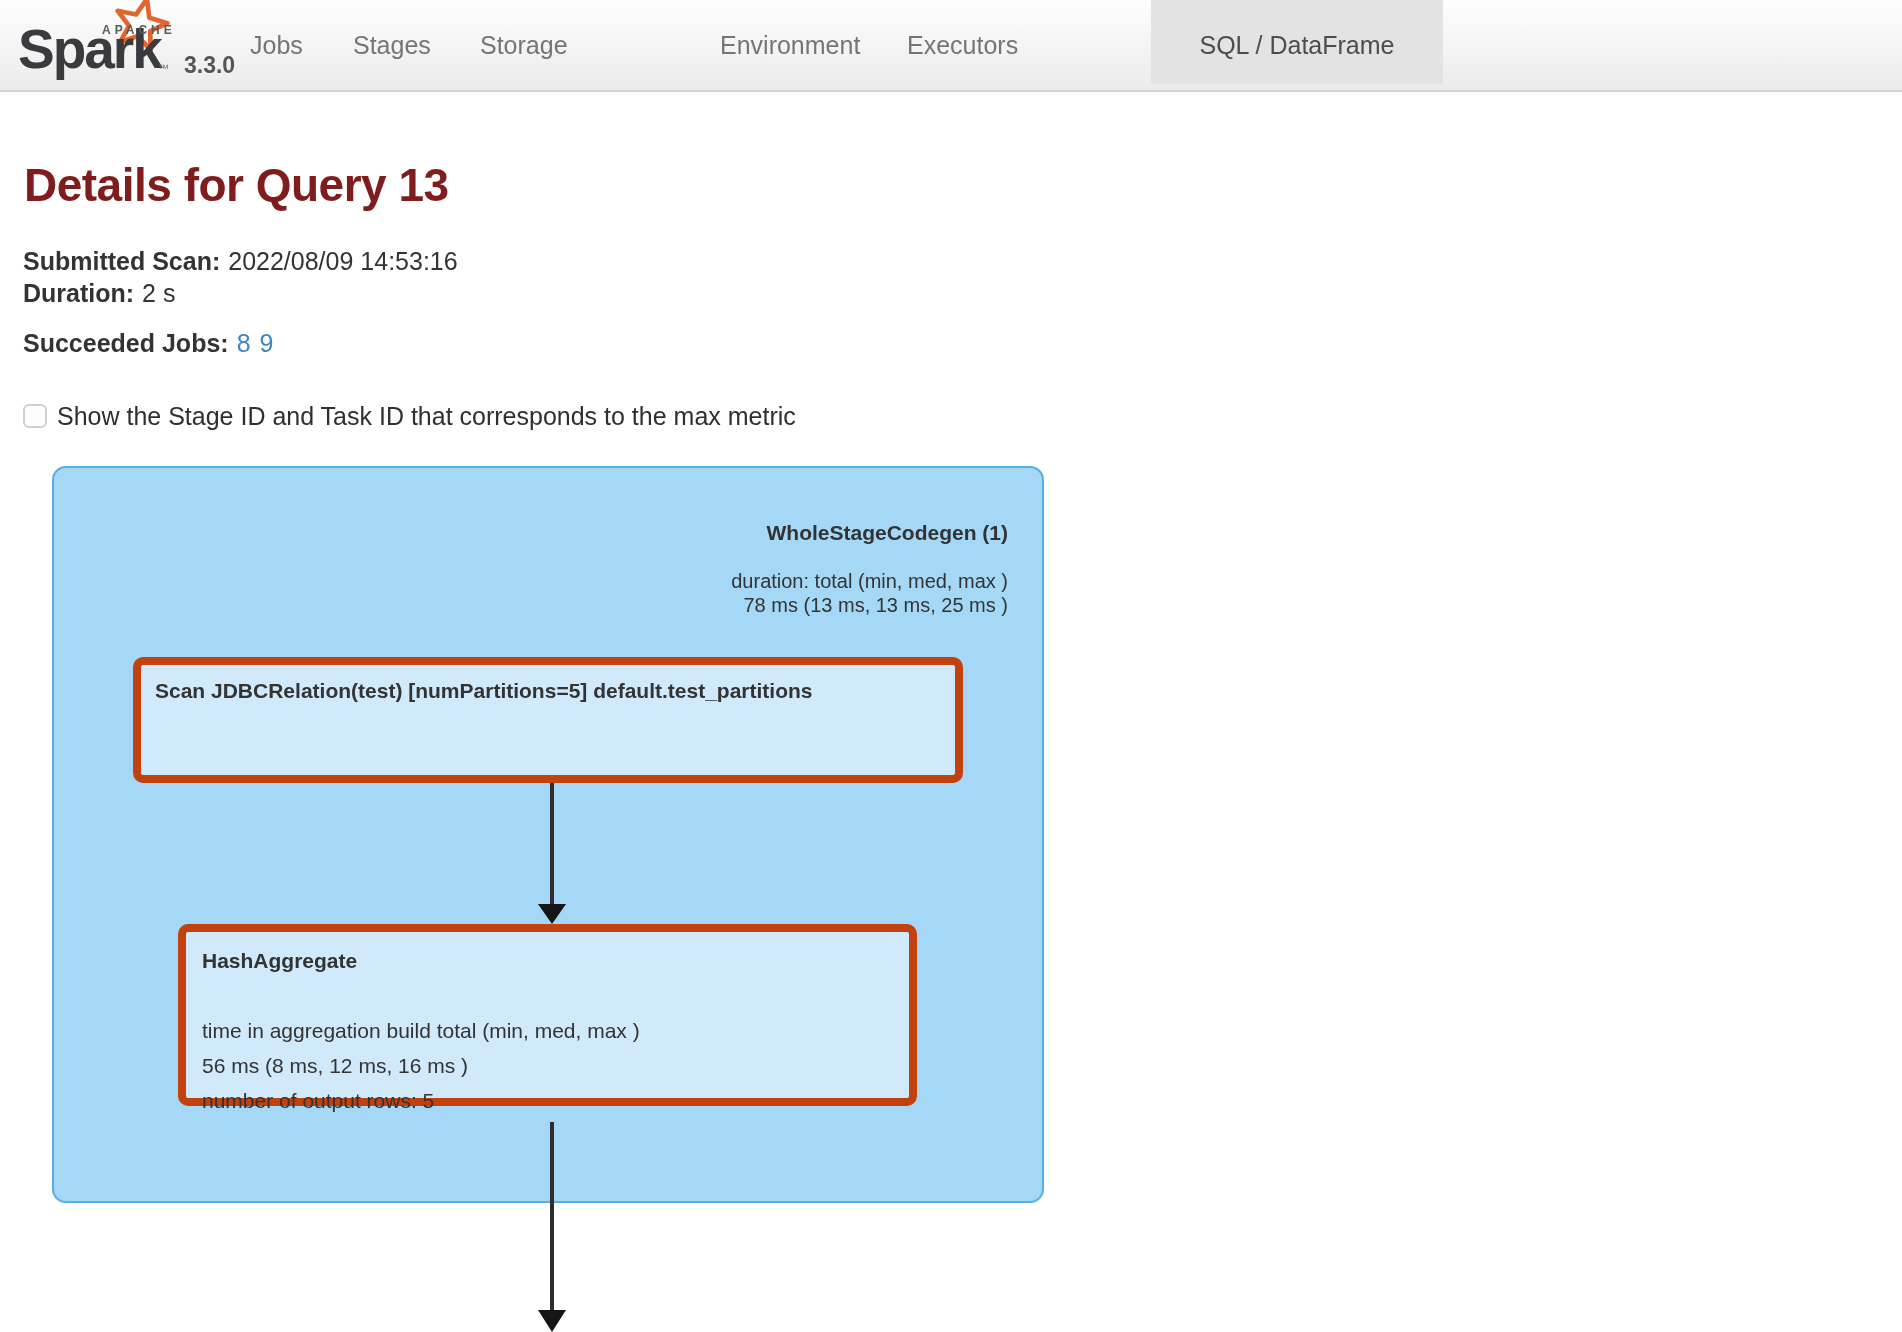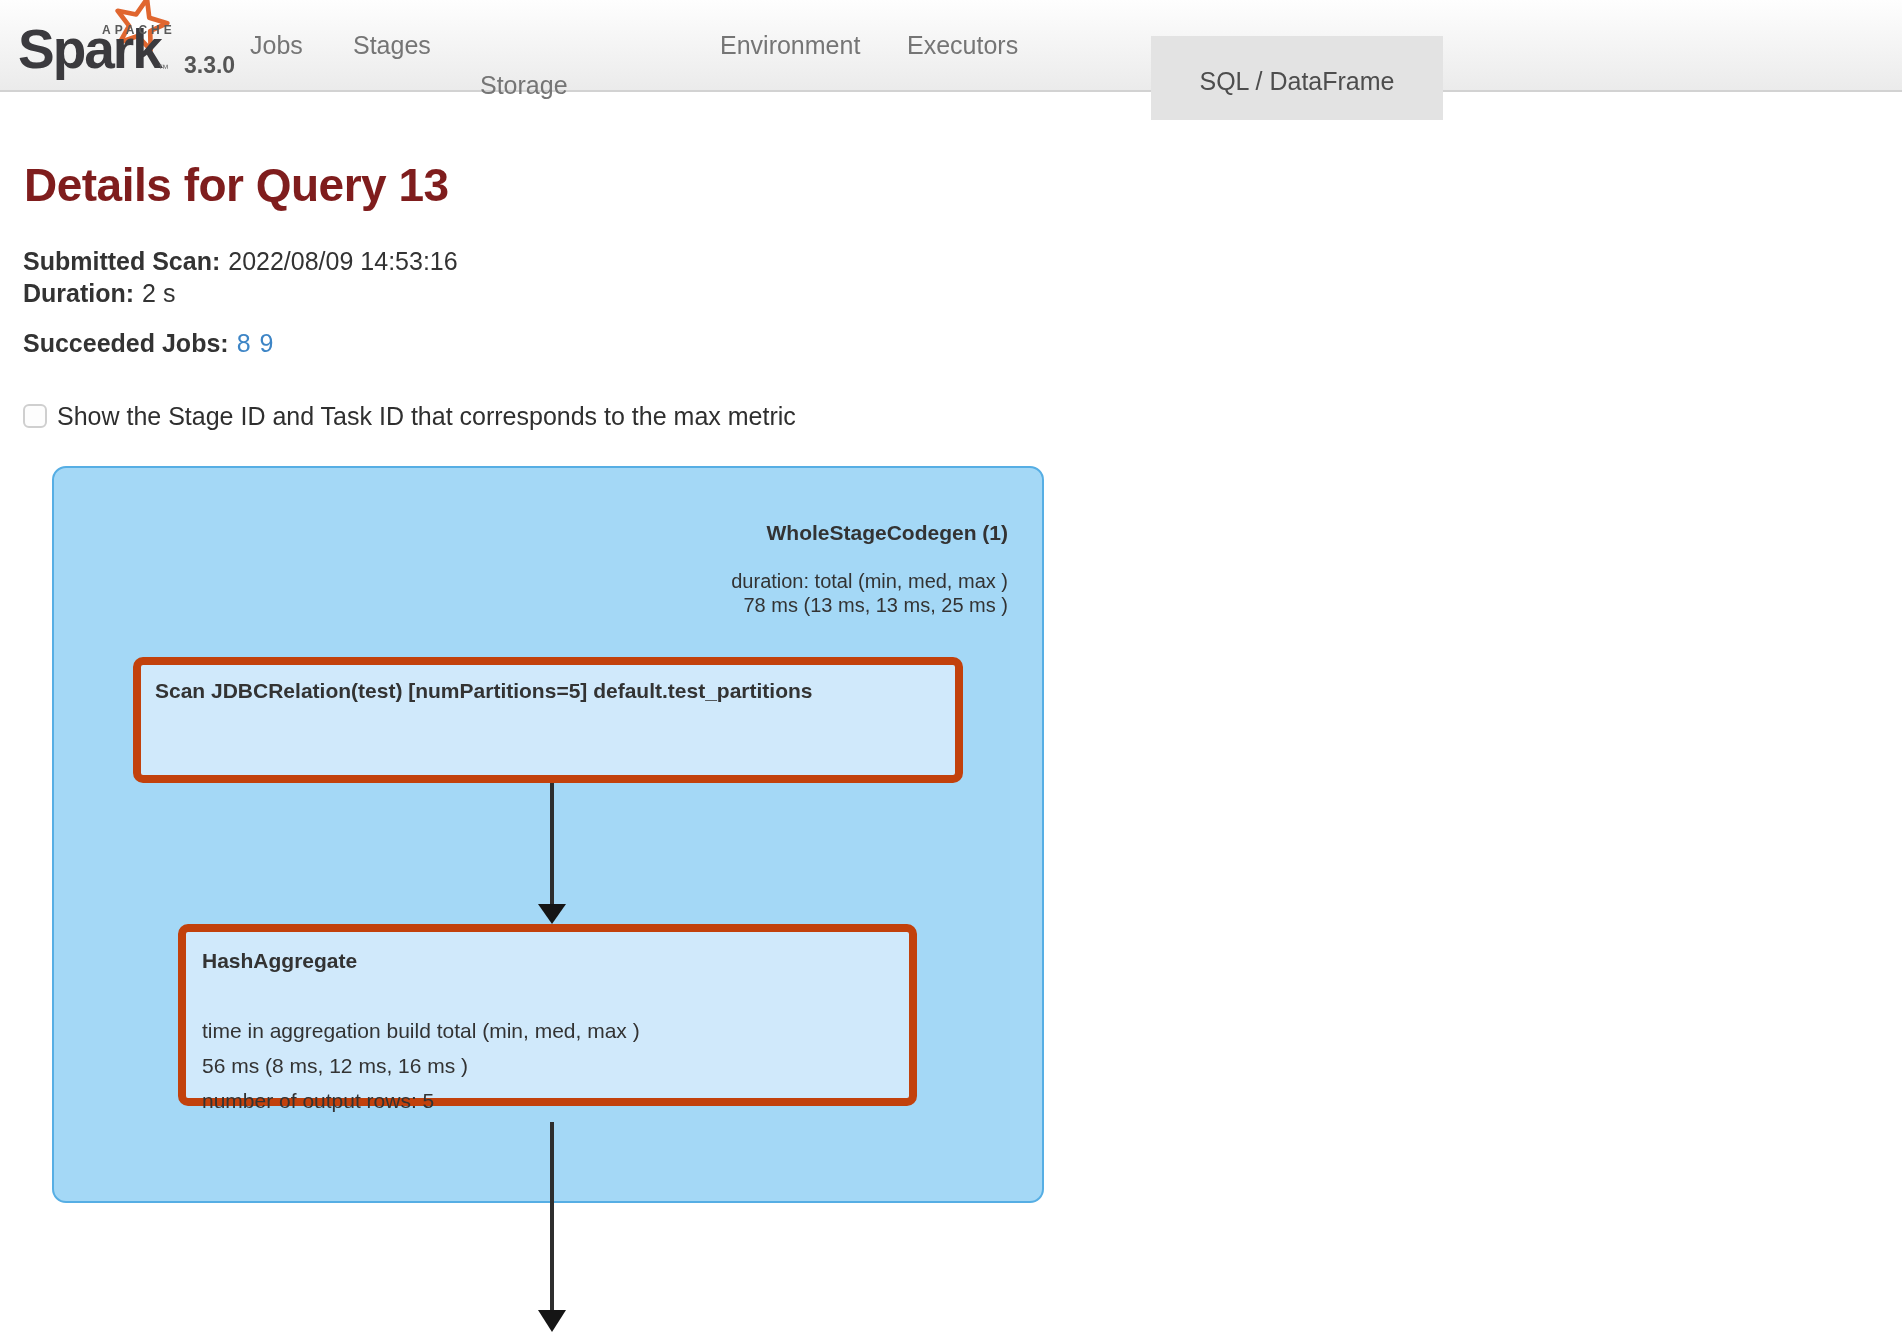--- a/index.html
+++ b/index.html
@@ -27,25 +27,25 @@
   .logo-tm { position:absolute; left:158px; top:62px; font-size:11px; color:#6b6b6b; z-index:3; }
   .logo-star { position:absolute; left:112px; top:-6px; z-index:1; }
   .logo-version {
     position:absolute; left:184px; top:52px; font-size:23px; font-weight:bold; color:#555;
   }
   .nav-tab {
     position:absolute; top:0; height:84px; line-height:90px;
     font-size:25px; color:#757575; cursor:pointer; white-space:nowrap;
   }
   .nav-tab.active {
-    background:#e3e3e3; color:#4d4d4d; text-align:center;margin-top:36px;
+    background:#e3e3e3; color:#4d4d4d; text-align:center;
   }
   #tab-jobs { left:250px; }
   #tab-stages { left:353px; }
-  #tab-storage { left:480px;margin-top:40px; }
+  #tab-storage { left:480px; }
   #tab-environment { left:720px; }
   #tab-executors { left:907px; }
   #tab-sql { left:1151px; width:292px; }
 
   
   .page-title {
     position:absolute; left:24px; top:160px; font-size:46px; font-weight:bold;
     letter-spacing:-0.5px; color:#7f1d1d; line-height:1.1;
   }
   .meta-line { position:absolute; left:23px; font-size:25px; line-height:30px; color:#333; }

